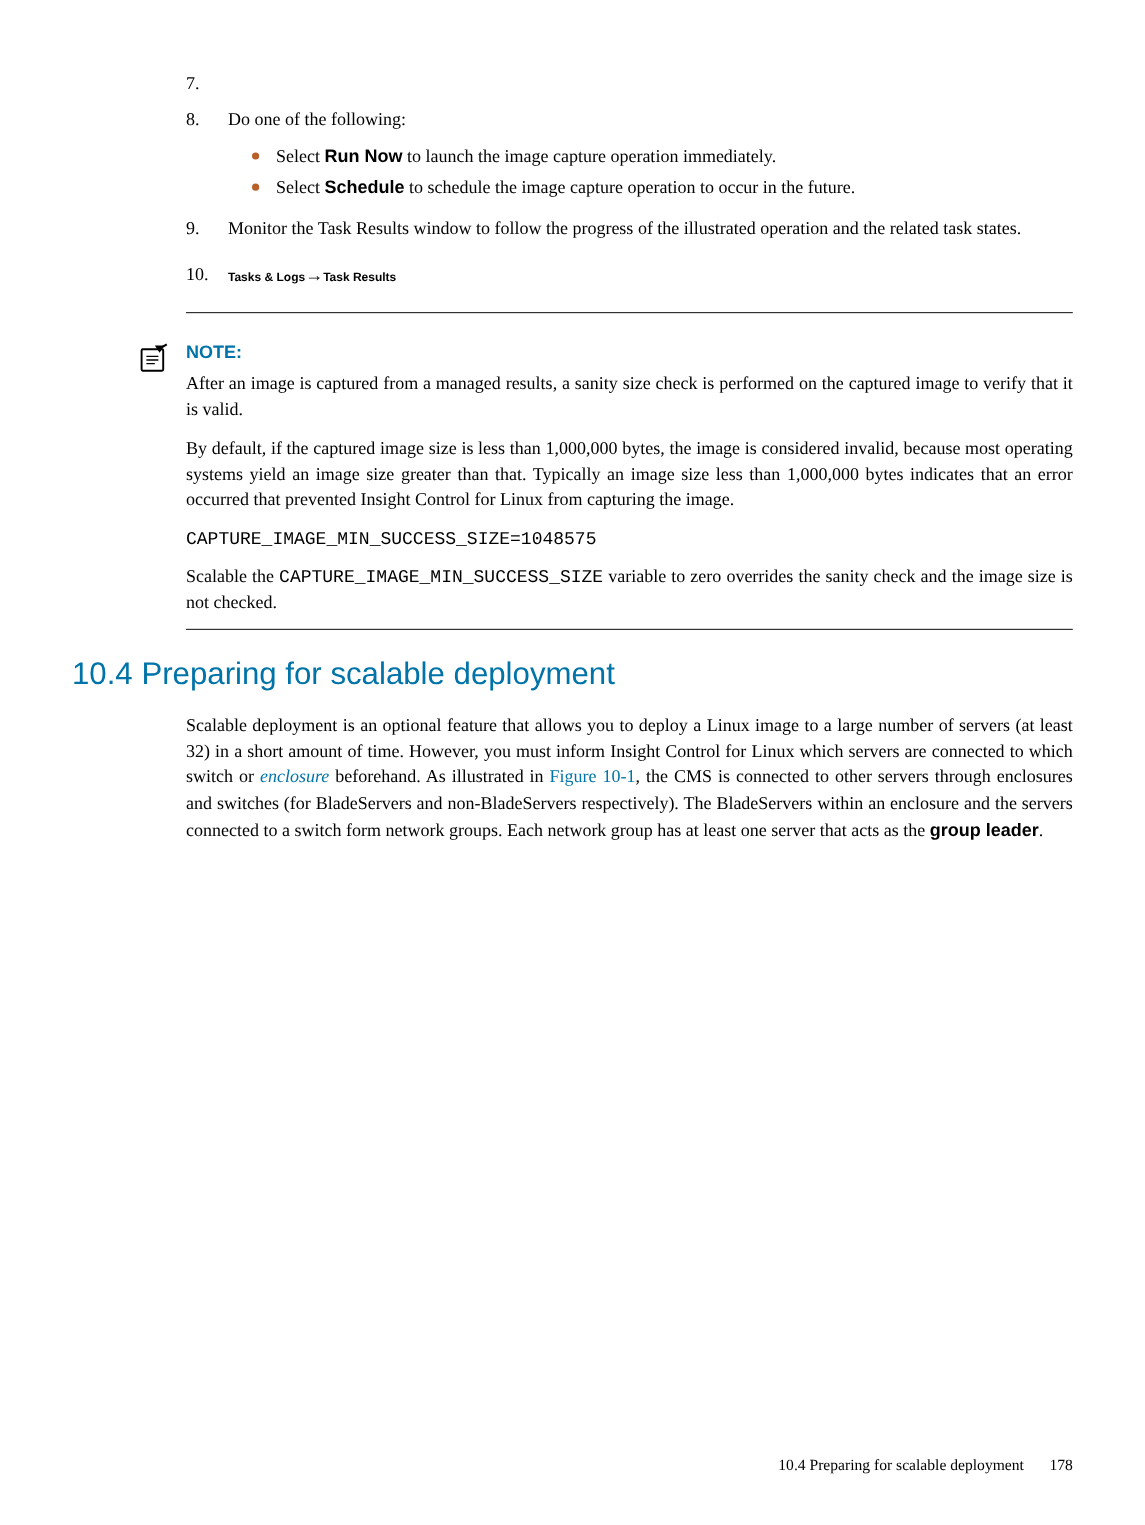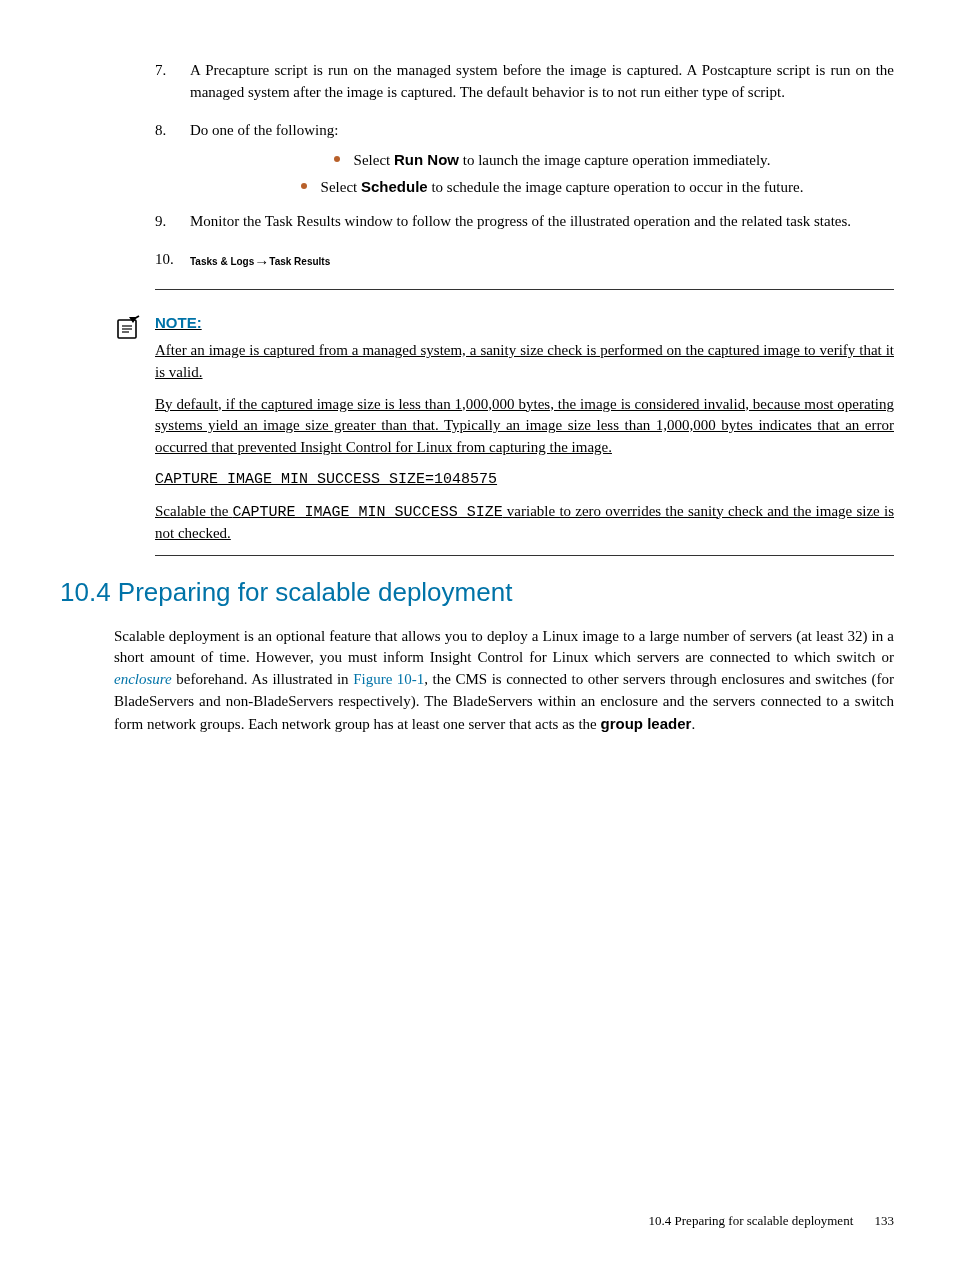--- a/index.html
+++ b/index.html
@@ -28,21 +28,20 @@
     .ol-body {
       flex: 1;
     }
     .ol-body p {
       margin-bottom: 8px;
       text-align: justify;
     }
     .sub-bullet {
       display: flex;
       margin: 4px 0 4px 20px;
-      justify-content: center;
     }
     .bullet-dot {
       width: 6px;
       height: 6px;
       border-radius: 50%;
       background: #b8602a;
       margin-top: 7px;
       margin-right: 14px;
       flex-shrink: 0;
     }
@@ -51,21 +50,20 @@
     .arrow { font-family: Arial, sans-serif; }
     hr.thin {
       border: none;
       border-top: 1px solid #333;
       margin: 10px 0 10px 0;
     }
     .note-block {
       margin-top: 22px;
       margin-bottom: 6px;
       position: relative;
-      text-decoration: underline;
     }
     .note-icon {
       position: absolute;
       left: -40px;
       top: 2px;
     }
     .note-label {
       font-family: Arial, sans-serif;
       font-weight: bold;
       font-size: 15px;
@@ -80,21 +78,21 @@
     .section-heading {
       font-family: Arial, sans-serif;
       font-weight: normal;
       font-size: 26px;
       color: #0073a8;
       margin-top: 18px;
       margin-bottom: 14px;
       margin-left: 0;
     }
     .section-body {
-      margin-left: 54px;
+      margin-left: 95px;
     }
     .section-body p {
       text-align: justify;
     }
     .italic-link { font-style: italic; color: #0073a8; }
     .link { color: #0073a8; }
     .footer {
       position: absolute;
       bottom: 40px;
       right: 60px;
@@ -103,21 +101,20 @@
     .page-num { margin-left: 18px; }
   </style>
 </head>
 <body>
 
 <div class="content">
 
   <div class="ol-item">
     <div class="ol-num">7.</div>
     <div class="ol-body">
-      <p>A Precapture script is run on the managed system before the image is captured. A Postcapture script is run on the managed system after the image is captured. The default behavior is to not run either type of script.</p>
     </div>
   </div>
 
   <div class="ol-item">
     <div class="ol-num">8.</div>
     <div class="ol-body">
       <p>Do one of the following:</p>
       <div class="sub-bullet">
         <div class="bullet-dot"></div>
         <div>
@@ -157,21 +154,21 @@
         <rect x="3" y="6" width="18" height="18" rx="1" fill="none" stroke="#000" stroke-width="1.6"></rect>
         <line x1="7" y1="12" x2="17" y2="12" stroke="#000" stroke-width="1.2"></line>
         <line x1="7" y1="15" x2="17" y2="15" stroke="#000" stroke-width="1.2"></line>
         <line x1="7" y1="18" x2="14" y2="18" stroke="#000" stroke-width="1.2"></line>
         <path d="M 14 3 L 22 3 L 18 9 Z" fill="#000"></path>
         <path d="M 17 6 L 24 2" stroke="#000" stroke-width="1.8"></path>
       </svg>
     </div>
     <div class="note-label">NOTE:</div>
     <div class="note-body">
-      <p>After an image is captured from a managed system, a sanity size check is performed on the captured image to verify that it is valid.</p>
+      <p>After an image is captured from a managed results, a sanity size check is performed on the captured image to verify that it is valid.</p>
       <p>By default, if the captured image size is less than 1,000,000 bytes, the image is considered invalid, because most operating systems yield an image size greater than that. Typically an image size less than 1,000,000 bytes indicates that an error occurred that prevented Insight Control for Linux from capturing the image.</p>
       <p class="mono">CAPTURE_IMAGE_MIN_SUCCESS_SIZE=1048575</p>
       <p>
         <span>Scalable the </span><span class="mono">CAPTURE_IMAGE_MIN_SUCCESS_SIZE</span><span> variable to zero overrides the sanity check and the image size is not checked.</span>
       </p>
     </div>
   </div>
 
   <hr class="thin">
 
@@ -180,14 +177,14 @@
 <h2 class="section-heading">10.4 Preparing for scalable deployment</h2>
 
 <div class="section-body">
   <p>
     <span>Scalable deployment is an optional feature that allows you to deploy a Linux image to a large number of servers (at least 32) in a short amount of time. However, you must inform Insight Control for Linux which servers are connected to which switch or </span><span class="italic-link">enclosure</span><span> beforehand. As illustrated in </span><span class="link">Figure 10-1</span><span>, the CMS is connected to other servers through enclosures and switches (for BladeServers and non-BladeServers respectively). The BladeServers within an enclosure and the servers connected to a switch form network groups. Each network group has at least one server that acts as the </span><span class="bold">group leader</span><span>.</span>
   </p>
 </div>
 
 <div class="footer">
   <span>10.4 Preparing for scalable deployment</span>
-  <span class="page-num">133</span>
+  <span class="page-num">178</span>
 </div>
 
 </body></html>

